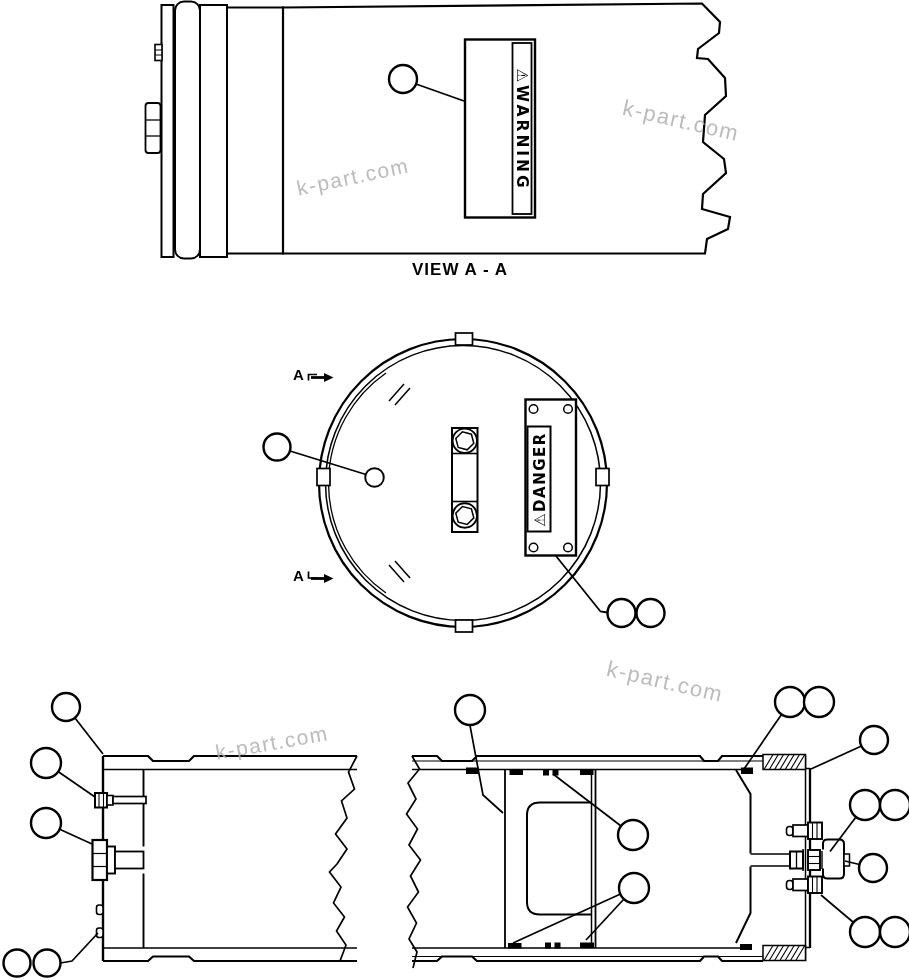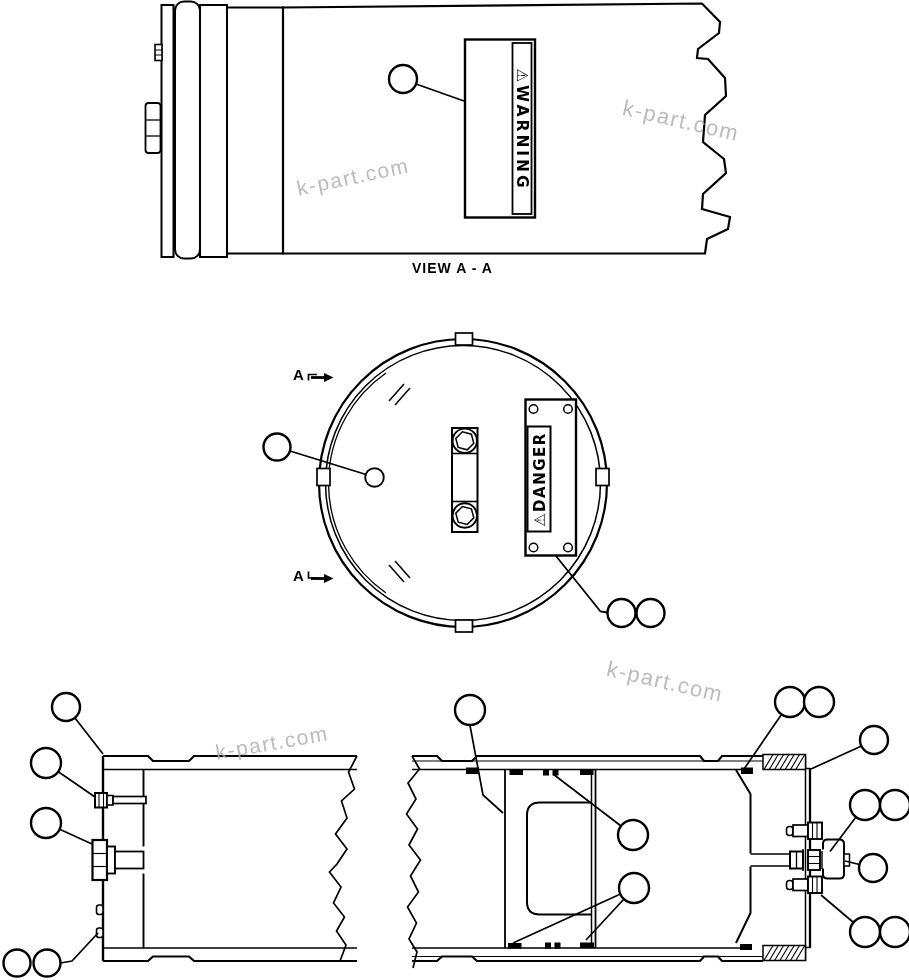--- a/index.html
+++ b/index.html
@@ -5,21 +5,21 @@
   html,body{margin:0;padding:0;background:#ffffff;}
   #canvas{position:relative;width:909px;height:980px;background:#ffffff;overflow:hidden;
           font-family:"Liberation Sans",sans-serif;}
   #lineart{position:absolute;left:0;top:0;}
   #lineart *{vector-effect:none;}
   .ln{fill:none;stroke:#000000;}
   .fw{fill:#ffffff;stroke:#000000;}
   .fb{fill:#000000;stroke:none;}
   .balloon{fill:#ffffff;stroke:#000000;stroke-width:2.4;cursor:pointer;}
   .txt{position:absolute;color:#000;white-space:nowrap;}
-  .caption{font-weight:bold;font-size:14px;letter-spacing:1px;
+  .caption{font-weight:bold;font-size:17px;letter-spacing:1px;
            font-family:"Liberation Sans",sans-serif;}
   .rot-label{font-weight:bold;text-align:center;color:#000;
              font-family:"DejaVu Sans","Liberation Sans",sans-serif;}
   .warning-label{left:437px;top:121px;width:170px;height:17px;font-size:15.5px;
                  letter-spacing:3px;transform:rotate(90deg);}
   .danger-label{left:487px;top:471px;width:104px;height:17px;font-size:15px;
                 letter-spacing:1.5px;transform:rotate(-90deg);}
   .sec-a{font-weight:bold;font-size:15px;font-family:"Liberation Sans",sans-serif;}
   .wm{position:absolute;color:#b0b0b0;opacity:.85;white-space:nowrap;text-align:center;
       width:150px;font-family:"Liberation Sans",sans-serif;letter-spacing:1.5px;}

